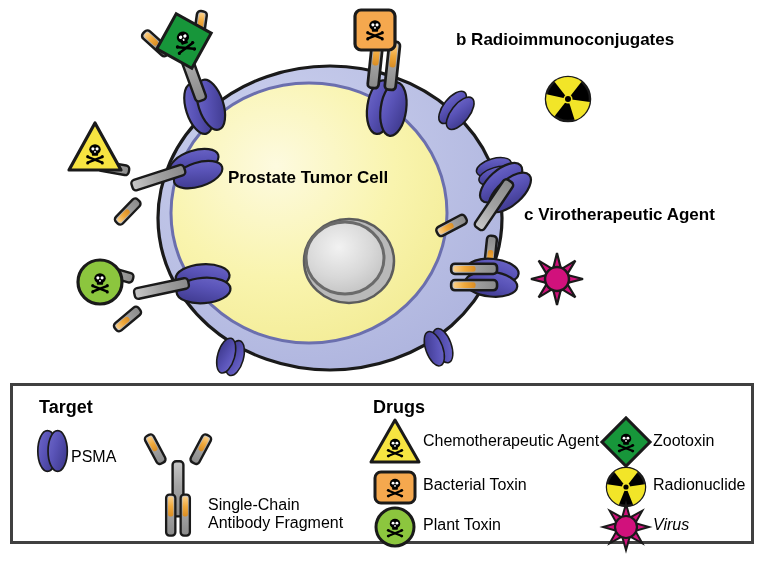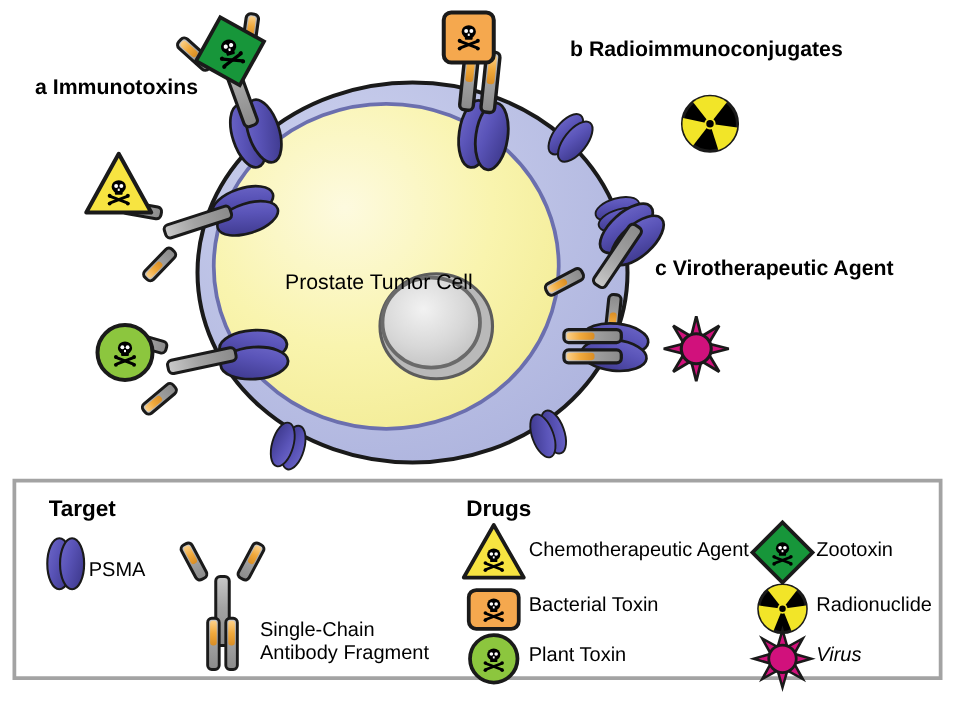--- a/index.html
+++ b/index.html
@@ -6,27 +6,27 @@
   body{width:764px;height:562px;overflow:hidden;
        font-family:"Liberation Sans",sans-serif;color:#000;}
   #stage{position:relative;width:764px;height:562px;background:#fff;}
 
   .lbl{position:absolute;font-weight:bold;white-space:nowrap;}
   .lbl .mk{font-weight:bold;}
   #label-a{left:28px;top:60px;font-size:17px;}
   #label-b{left:456px;top:30px;font-size:17px;}
   #label-c{left:524px;top:205px;font-size:17px;}
 
-  #cell-name{position:absolute;left:228px;top:168px;font-size:17px;font-weight:normal;margin-top:48px;}
+  #cell-name{position:absolute;left:228px;top:168px;font-size:17px;font-weight:bold;}
 
   svg.layer{position:absolute;left:0;top:0;width:764px;height:562px;}
 
   
   #legend{position:absolute;left:10px;top:383px;width:744px;height:161px;
-          box-sizing:border-box;border:3px solid #a3a3a3;background:#fff;}
+          box-sizing:border-box;border:3px solid #404040;background:#fff;}
   .lg-head{position:absolute;font-size:18px;font-weight:bold;}
   #h-target{left:26px;top:11px;}
   #h-antibodies{left:133px;top:11px;}
   #h-drugs{left:360px;top:11px;}
 
   .lg-text{position:absolute;font-size:16px;line-height:18px;white-space:nowrap;}
   #t-psma{left:58px;top:62px;}
   #t-mab{left:195px;top:58px;}
   #t-scfv{left:195px;top:110px;}
   #t-chemo{left:410px;top:46px;}
@@ -210,24 +210,20 @@
           <polygon points="-4,-10 4,-10 0,-26" transform="rotate(180)"></polygon>
           <polygon points="-4,-10 4,-10 0,-26" transform="rotate(225)"></polygon>
           <polygon points="-4,-10 4,-10 0,-26" transform="rotate(270)"></polygon>
           <polygon points="-4,-10 4,-10 0,-26" transform="rotate(315)"></polygon>
         </g>
         <circle r="12" fill="#d1117c" stroke="#1a1a1a" stroke-width="2.5"></circle>
       </g>
     </g>
   </svg>
 
-  <div class="lbl" id="label-a">
-    <span class="mk">a </span>
-    <span>Immunotoxins</span>
-  </div>
   <div class="lbl" id="label-b">
     <span class="mk">b </span>
     <span>Radioimmunoconjugates</span>
   </div>
   <div class="lbl" id="label-c">
     <span class="mk">c </span>
     <span>Virotherapeutic Agent</span>
   </div>
 
   <div id="cell-name">Prostate Tumor Cell</div>

